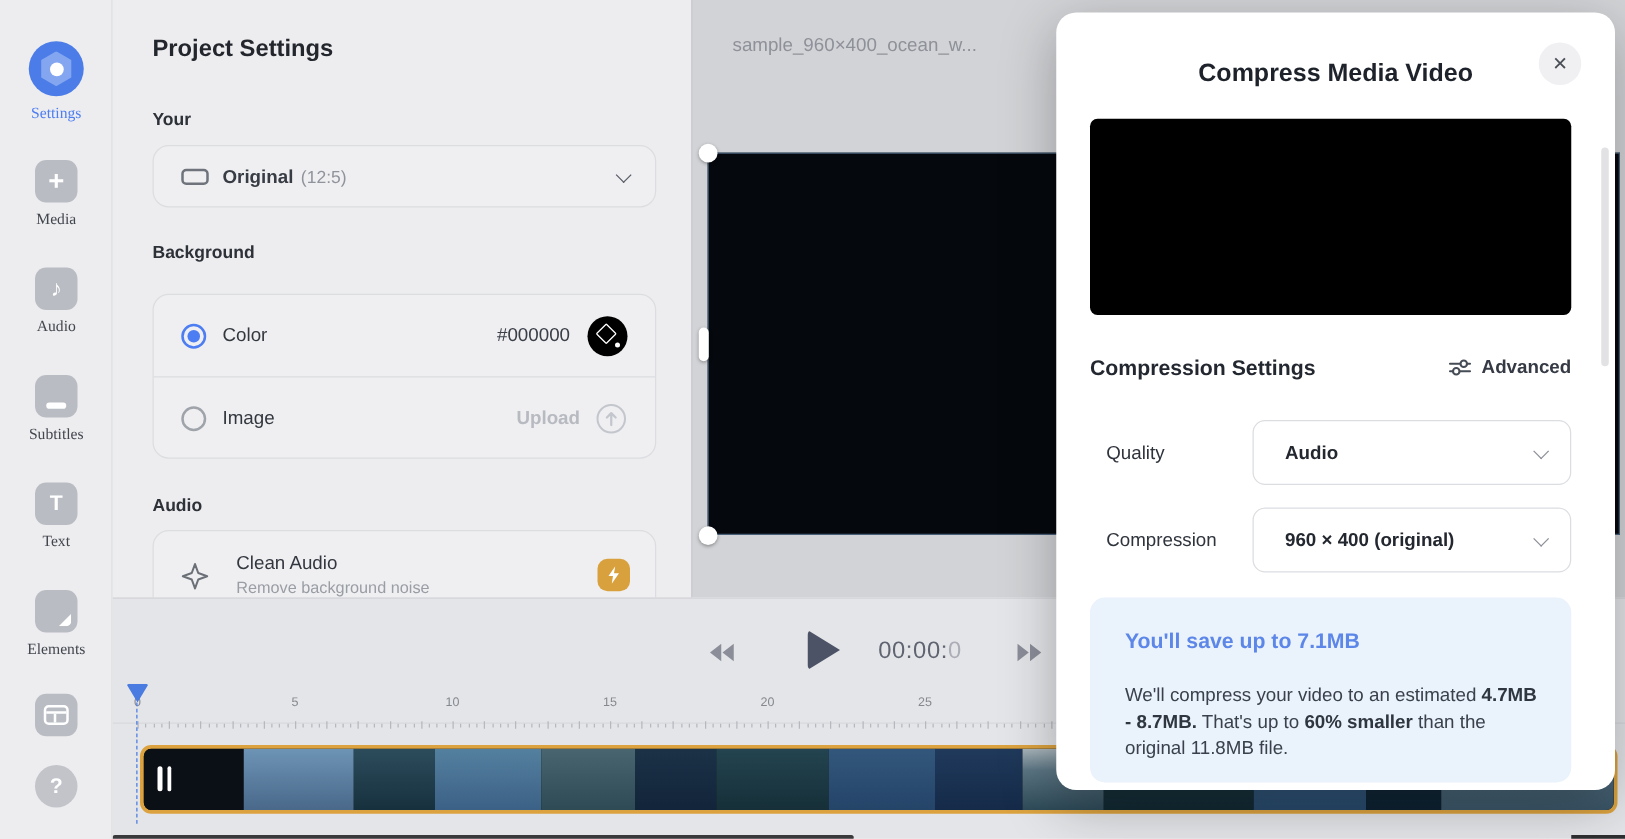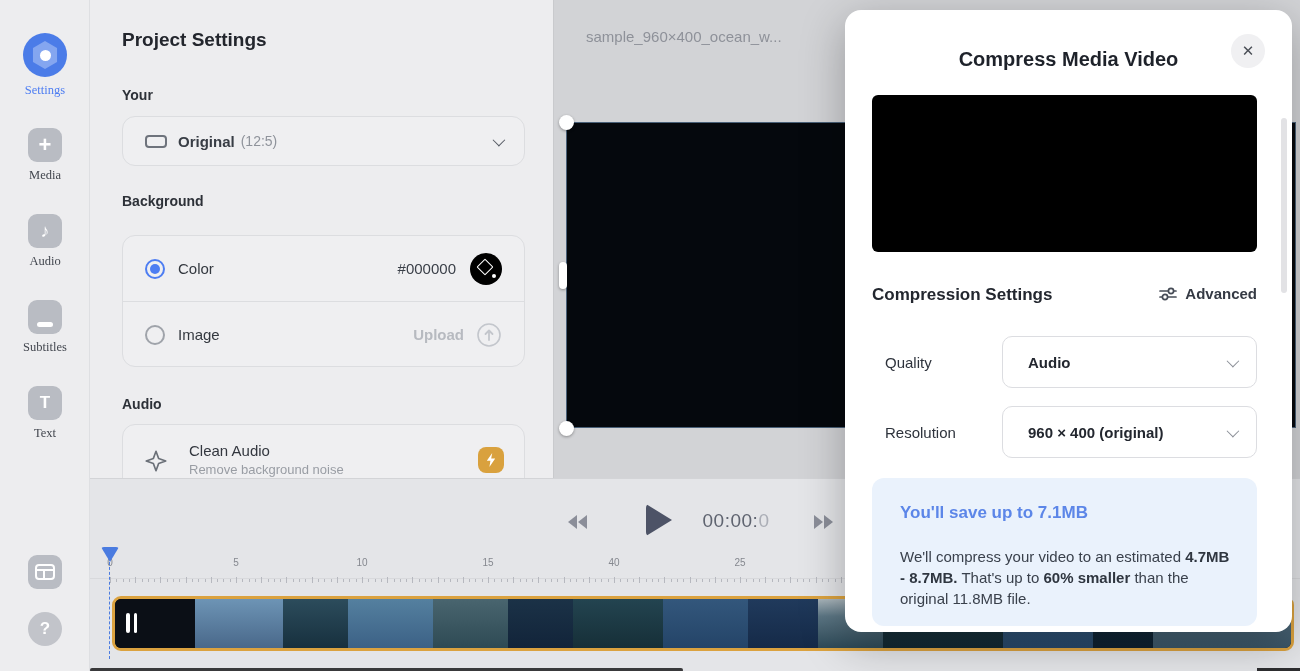--- a/index.html
+++ b/index.html
@@ -140,20 +140,24 @@
       <div class="gicon">
           <span class="sub-bar"></span>
         </div>
       <span class="side-label">Subtitles</span>
     </div>
     <div class="side-item" style="top:386px">
       <div class="gicon">
           <span class="t-glyph">T</span>
         </div>
       <span class="side-label">Text</span>
+    </div>
+    <div class="side-item" style="top:472px">
+      <div class="gicon sticker"></div>
+      <span class="side-label">Elements</span>
     </div>
     <div class="side-item" style="top:555px">
       <div class="gicon">
           <div class="layout-inner"></div>
         </div>
     </div>
     <div class="side-item" style="top:612px">
       <div class="gicon help-icon">
           <span class="q-glyph">?</span>
         </div>
@@ -411,21 +415,21 @@
         <div class="tick major" style="left: 1154px;"></div>
         <div class="tick" style="left: 1160.3px;"></div>
         <div class="tick" style="left: 1166.6px;"></div>
         <div class="tick" style="left: 1172.9px;"></div>
         <div class="tick major" style="left: 1179.2px;"></div>
         <div class="tick" style="left: 1185.5px;"></div>
         <span class="tick-num" style="left: 20px;">0</span>
         <span class="tick-num" style="left: 146px;">5</span>
         <span class="tick-num" style="left: 272px;">10</span>
         <span class="tick-num" style="left: 398px;">15</span>
-        <span class="tick-num" style="left: 524px;">40</span>
+        <span class="tick-num" style="left: 524px;">20</span>
         <span class="tick-num" style="left: 650px;">25</span>
       </div>
     <div class="playhead"></div>
     <div class="ph-line"></div>
 
     <div class="track" id="track">
         <div class="thumb" style="width: 80px; background: rgb(11, 15, 22);"></div>
         <div class="thumb" style="width: 88px; background: linear-gradient(rgb(109, 148, 181) 0%, rgb(73, 104, 138) 100%);"></div>
         <div class="thumb" style="width: 65px; background: linear-gradient(rgb(44, 76, 92) 0%, rgb(23, 48, 62) 100%);"></div>
         <div class="thumb" style="width: 85px; background: linear-gradient(rgb(84, 128, 159) 0%, rgb(60, 97, 134) 100%);"></div>
@@ -468,21 +472,21 @@
         <span>Advanced</span>
       </span>
     </div>
 
     <div class="m-row-label" style="top:344px">Quality</div>
     <div class="m-dd" style="top:326px">
       <span class="dd-value">Audio</span>
       <span class="chev"></span>
     </div>
 
-    <div class="m-row-label" style="top:414px">Resolution</div>
+    <div class="m-row-label" style="top:414px">Compression</div>
     <div class="m-dd" style="top:396px">
       <span class="dd-value">960 × 400 (original)</span>
       <span class="chev"></span>
     </div>
 
     <div class="savings">
       <div class="sv-head">You'll save up to 7.1MB</div>
       <div class="sv-body">
         <span>We'll compress your video to an estimated </span><b>4.7MB - 8.7MB.</b><span> That's up to </span><b>60% smaller</b><span> than the original 11.8MB file.</span>
       </div>

